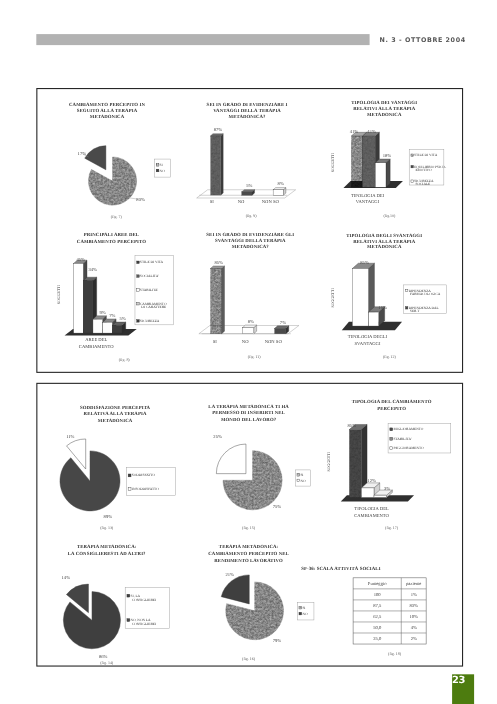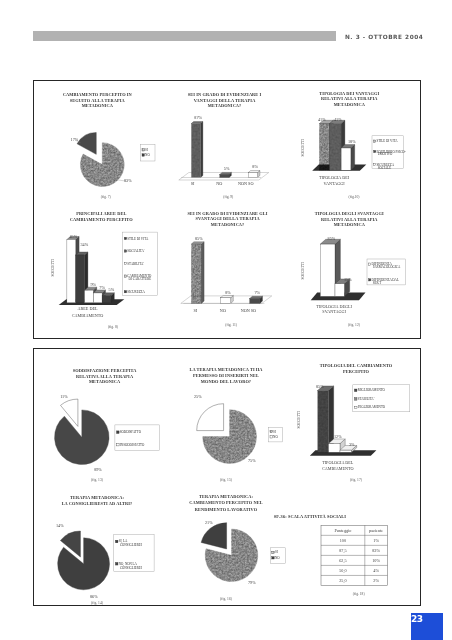--- a/index.html
+++ b/index.html
@@ -4,21 +4,21 @@
 <style>
   html,body{margin:0;padding:0;}
   body{width:452px;height:640px;background:#ffffff;font-family:"Liberation Serif",serif;overflow:hidden;position:relative;
        -webkit-font-smoothing:antialiased;}
   .page{position:absolute;left:0;top:0;width:452px;height:640px;}
   .hdr-bar{position:absolute;left:33px;top:31px;width:303px;height:10px;background:#b2b2b2;}
   .hdr-txt{position:absolute;left:345px;top:31.5px;font-family:"DejaVu Sans",sans-serif;font-weight:bold;font-size:5.8px;letter-spacing:0.52px;color:#575757;line-height:10px;white-space:nowrap;}
   .box{position:absolute;border:1.2px solid #262626;background:#fff;box-sizing:border-box;}
   #box1{left:33px;top:80px;width:388px;height:259px;}
   #box2{left:33px;top:348px;width:388px;height:258px;}
-  .pg{position:absolute;left:411px;top:613px;width:32px;height:27px;background:#1d4ed8;}
+  .pg{position:absolute;left:411px;top:613px;width:20px;height:27px;background:#4d7c0f;}
   .pg span{position:absolute;left:0px;top:1px;width:10px;text-align:center;color:#fff;font-family:"DejaVu Sans",sans-serif;font-weight:bold;font-size:9px;letter-spacing:-0.4px;}
   .cell{position:absolute;}
   svg{display:block;overflow:visible;}
   .ttl{font-family:"Liberation Serif",serif;font-weight:bold;font-size:4.35px;fill:#333;text-anchor:middle;letter-spacing:0.1px;}
   .cap{font-family:"Liberation Serif",serif;font-size:3.6px;fill:#555;text-anchor:middle;}
   .lbl{font-family:"Liberation Serif",serif;font-size:4.2px;fill:#3f3f3f;text-anchor:middle;}
   .lgt{font-family:"Liberation Serif",serif;font-size:3.2px;fill:#333;}
   .axt{font-family:"Liberation Serif",serif;font-size:3.6px;fill:#3a3a3a;}
 </style>
 </head>

